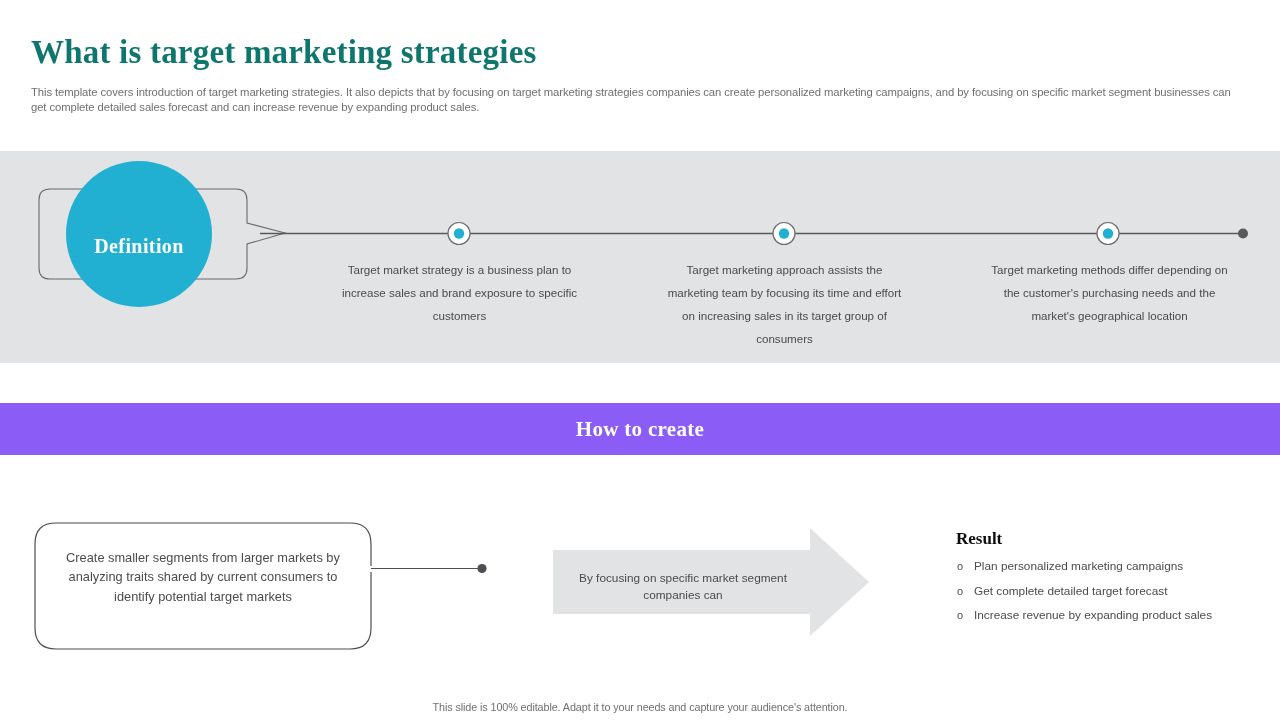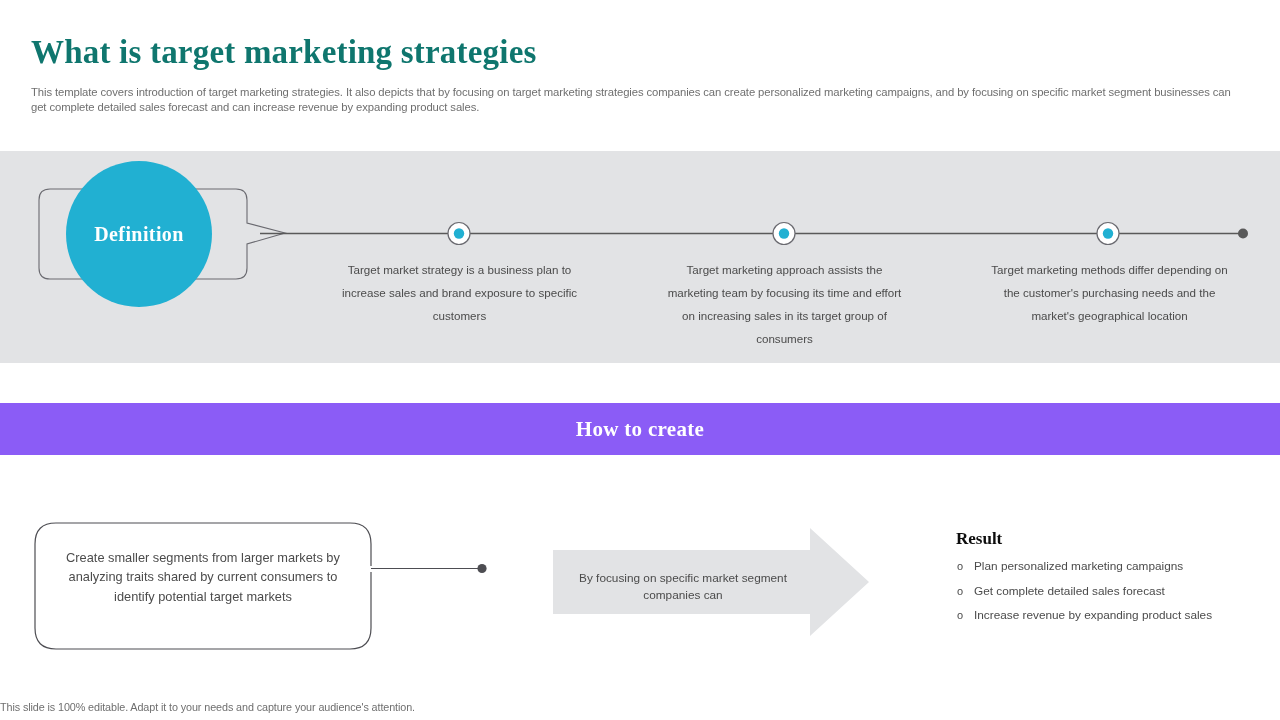--- a/index.html
+++ b/index.html
@@ -63,21 +63,21 @@
     left: 66px;
     top: 161px;
     width: 146px;
     height: 146px;
     border-radius: 50%;
     background: #21b0d2;
   }
   .definition-label {
     position: absolute;
     left: 66px;
-    top: 161px;
+    top: 173px;
     width: 146px;
     height: 146px;
     display: flex;
     align-items: center;
     justify-content: center;
     font-family: "Liberation Serif", serif;
     font-weight: bold;
     font-size: 20px;
     color: #ffffff;
     letter-spacing: 0.4px;
@@ -202,21 +202,21 @@
   .result-text {
     line-height: 14px;
   }
 
   
   .footer-note {
     position: absolute;
     left: 0;
     top: 701px;
     width: 1280px;
-    text-align: left;
+    text-align: center;
     font-size: 10.8px;
     color: #6f6f6f;
     letter-spacing: -0.1px;
   }
 </style>
 </head>
 <body>
 
 <div class="page-title">What is target marketing strategies</div>
 <div class="page-subtitle">This template covers introduction of target marketing strategies. It also depicts that by focusing on target marketing strategies companies can create personalized marketing campaigns, and by focusing on specific market segment businesses can get complete detailed sales forecast and can increase revenue by expanding product sales.</div>
@@ -281,21 +281,21 @@
 <div class="arrow-text">By focusing on specific market segment companies can</div>
 
 <div class="result-title">Result</div>
 <div class="result-list">
   <div class="result-item">
     <span class="result-bullet">o</span>
     <span class="result-text">Plan personalized marketing campaigns</span>
   </div>
   <div class="result-item">
     <span class="result-bullet">o</span>
-    <span class="result-text">Get complete detailed sales forecast</span>
+    <span class="result-text">Get complete detailed target forecast</span>
   </div>
   <div class="result-item">
     <span class="result-bullet">o</span>
     <span class="result-text">Increase revenue by expanding product sales</span>
   </div>
 </div>
 
 <div class="footer-note">This slide is 100% editable. Adapt it to your needs and capture your audience's attention.</div>
 
 </body></html>

